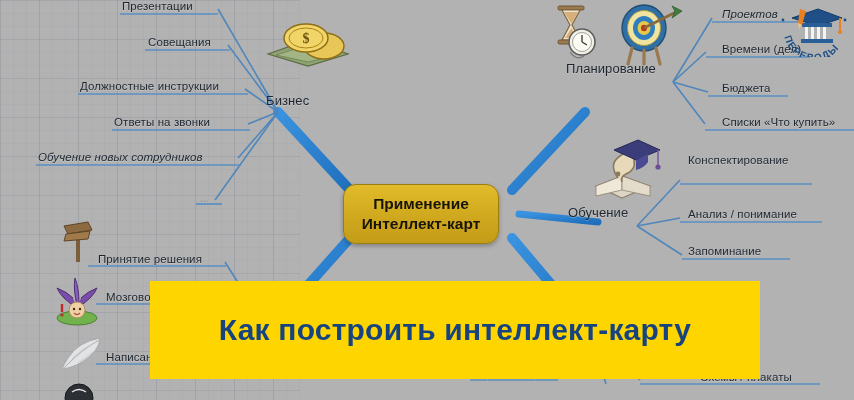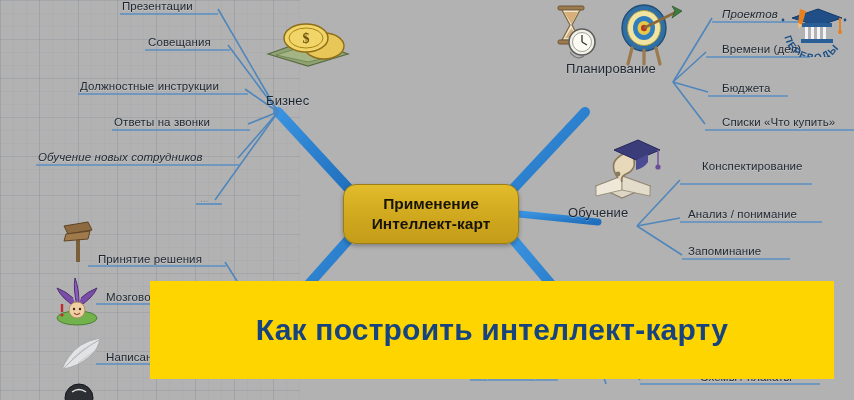--- a/index.html
+++ b/index.html
@@ -39,37 +39,37 @@
     letter-spacing:.1px;
     text-shadow:0 1px 0 rgba(255,255,255,.25);
   }
   .lbl.node { font-size:13px; }
   .lbl.faint { color:#5a6472; opacity:.5; font-size:10px; }
 
   
   .center-node {
     position:absolute;
     left:343px; top:184px;
-    width:176px; height:60px;
+    width:156px; height:60px;
     background:linear-gradient(180deg,#e2bc2c 0%, #d3ab20 45%, #c49c18 100%);
     border:1.5px solid #9c7d10;
     border-radius:13px;
     box-shadow:0 2px 4px rgba(0,0,0,.28);
     display:flex; flex-direction:column;
     align-items:center; justify-content:center;
     color:#17140a;
     font-size:15.5px; font-weight:bold; line-height:20px;
     text-align:center;
   }
 
   
   .banner {
     position:absolute;
     left:150px; top:281px;
-    width:684px; height:98px;
+    width:610px; height:98px;
     background:#ffd500;
     display:flex; align-items:center; justify-content:center;
     z-index:40;
   }
   .banner-text {
     color:#17447e;
     font-size:30px;
     font-weight:bold;
     letter-spacing:.2px;
     white-space:nowrap;
@@ -274,21 +274,21 @@
   <div class="lbl" style="left:38px;top:151px;font-style:italic;">Обучение новых сотрудников</div>
   <div class="lbl faint" style="left:200px;top:192px;">...</div>
 
   <div class="lbl node" style="left:566px;top:62px;">Планирование</div>
   <div class="lbl" style="left:722px;top:8px;font-style:italic;">Проектов</div>
   <div class="lbl" style="left:722px;top:43px;text-align:center;">Времени (дел)</div>
   <div class="lbl" style="left:722px;top:82px;">Бюджета</div>
   <div class="lbl" style="left:722px;top:116px;">Списки «Что купить»</div>
 
   <div class="lbl node" style="left:568px;top:206px;">Обучение</div>
-  <div class="lbl" style="left:688px;top:160px;margin-left:14px;">Конспектирование</div>
+  <div class="lbl" style="left:688px;top:154px;">Конспектирование</div>
   <div class="lbl" style="left:688px;top:208px;">Анализ / понимание</div>
   <div class="lbl" style="left:688px;top:245px;">Запоминание</div>
 
   <div class="lbl" style="left:98px;top:253px;">Принятие решения</div>
   <div class="lbl" style="left:106px;top:291px;">Мозговой штурм</div>
   <div class="lbl" style="left:106px;top:351px;">Написание текстов</div>
 
   <div class="lbl" style="left:478px;top:367px;">Презентации</div>
   <div class="lbl" style="left:700px;top:371px;">Схемы / плакаты</div>
 

